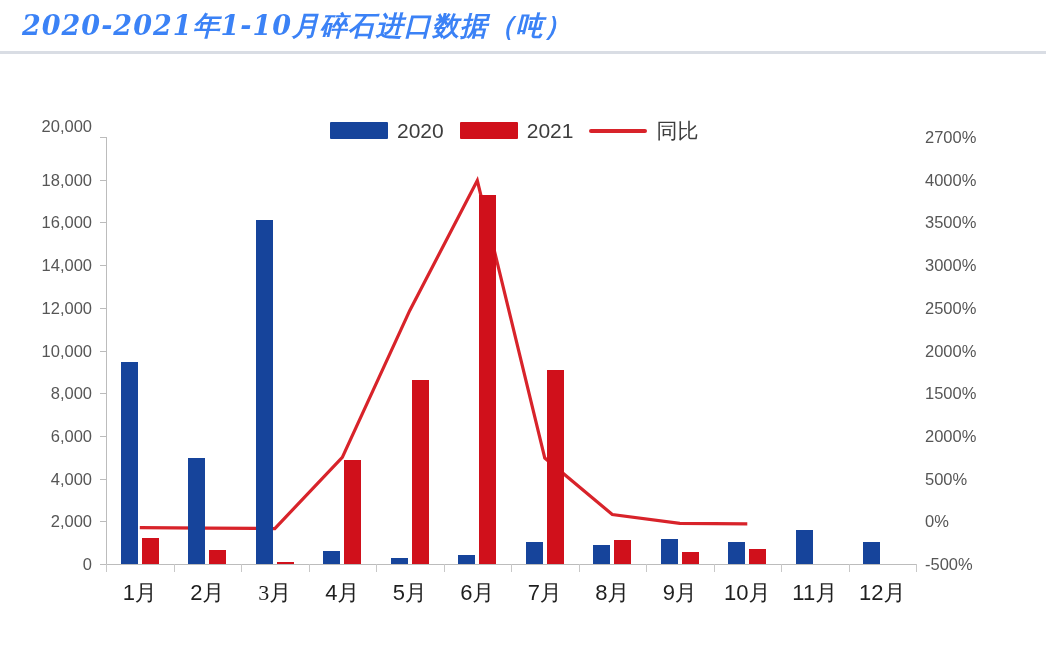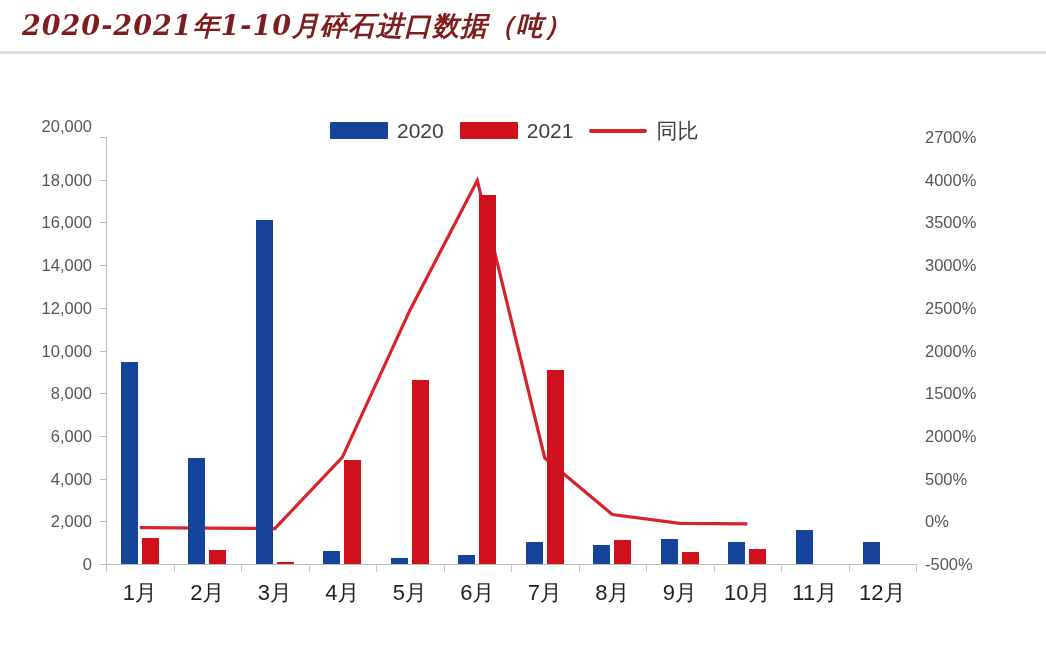--- a/index.html
+++ b/index.html
@@ -10,21 +10,21 @@
     position:relative;overflow:hidden;
   }
   #chart-root{position:absolute;inset:0;}
 
   
   .title{
     position:absolute;left:22px;top:8px;
     font-family:"DejaVu Serif","Liberation Serif",serif;
     font-weight:bold;font-style:italic;
     font-size:27px;letter-spacing:1px;
-    color:#7f1d1d;white-space:nowrap;
+    color:#3b82f6;white-space:nowrap;
   }
   .title-rule{
     position:absolute;left:0;top:51px;width:1046px;height:3px;
     background:#d9dde4;
   }
 
   
   .legend{
     position:absolute;left:330px;top:120px;
     display:flex;align-items:center;gap:16px;
@@ -154,21 +154,21 @@
       <div class="xtick" style="left: 443.5px;"></div>
       <div class="xtick" style="left: 511px;"></div>
       <div class="xtick" style="left: 578.5px;"></div>
       <div class="xtick" style="left: 646px;"></div>
       <div class="xtick" style="left: 713.5px;"></div>
       <div class="xtick" style="left: 781px;"></div>
       <div class="xtick" style="left: 848.5px;"></div>
       <div class="xtick" style="left: 916px;"></div>
       <div class="xlabel" style="left: 139.75px;">1月</div>
       <div class="xlabel" style="left: 207.25px; text-align: center;">2月</div>
-      <div class="xlabel" style="left: 274.75px;">3月</div>
+      <div class="xlabel" style="left: 274.75px; font-family: Liberation Serif, serif;">3月</div>
       <div class="xlabel" style="left: 342.25px;">4月</div>
       <div class="xlabel" style="left: 409.75px;">5月</div>
       <div class="xlabel" style="left: 477.25px;">6月</div>
       <div class="xlabel" style="left: 544.75px;">7月</div>
       <div class="xlabel" style="left: 612.25px;">8月</div>
       <div class="xlabel" style="left: 679.75px;">9月</div>
       <div class="xlabel" style="left: 747.25px;">10月</div>
       <div class="xlabel" style="left: 814.75px;">11月</div>
       <div class="xlabel" style="left: 882.25px;">12月</div>
     </div>

